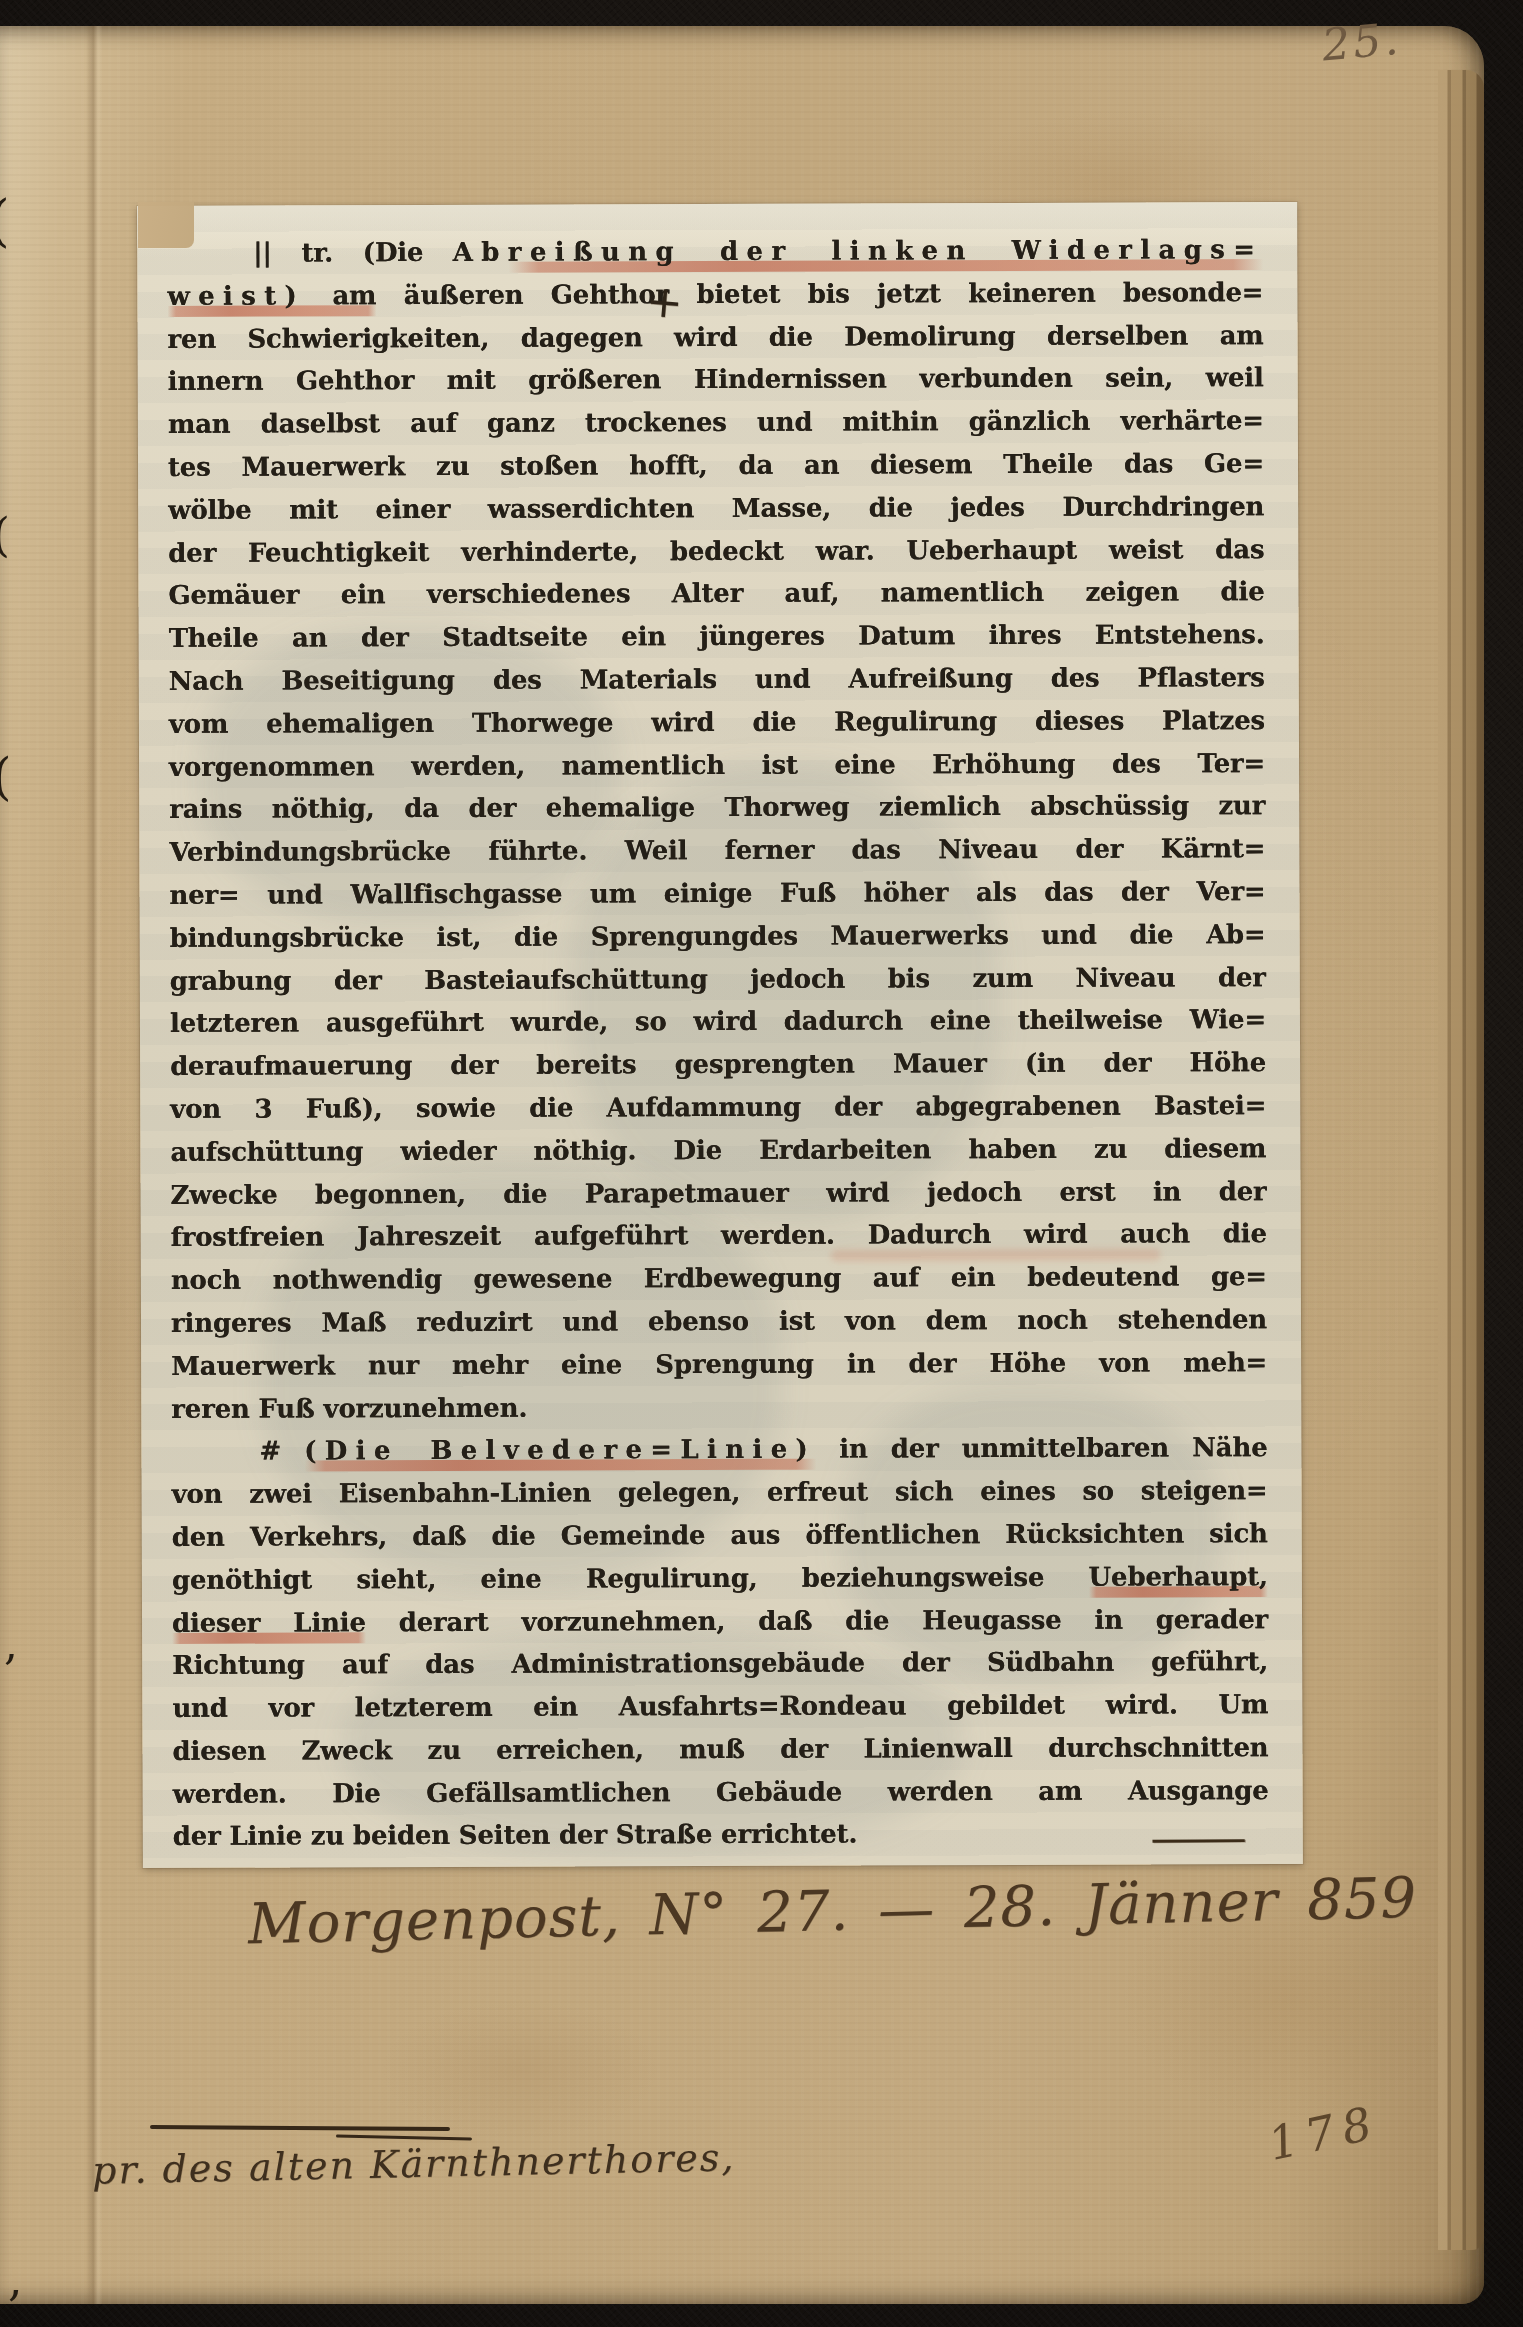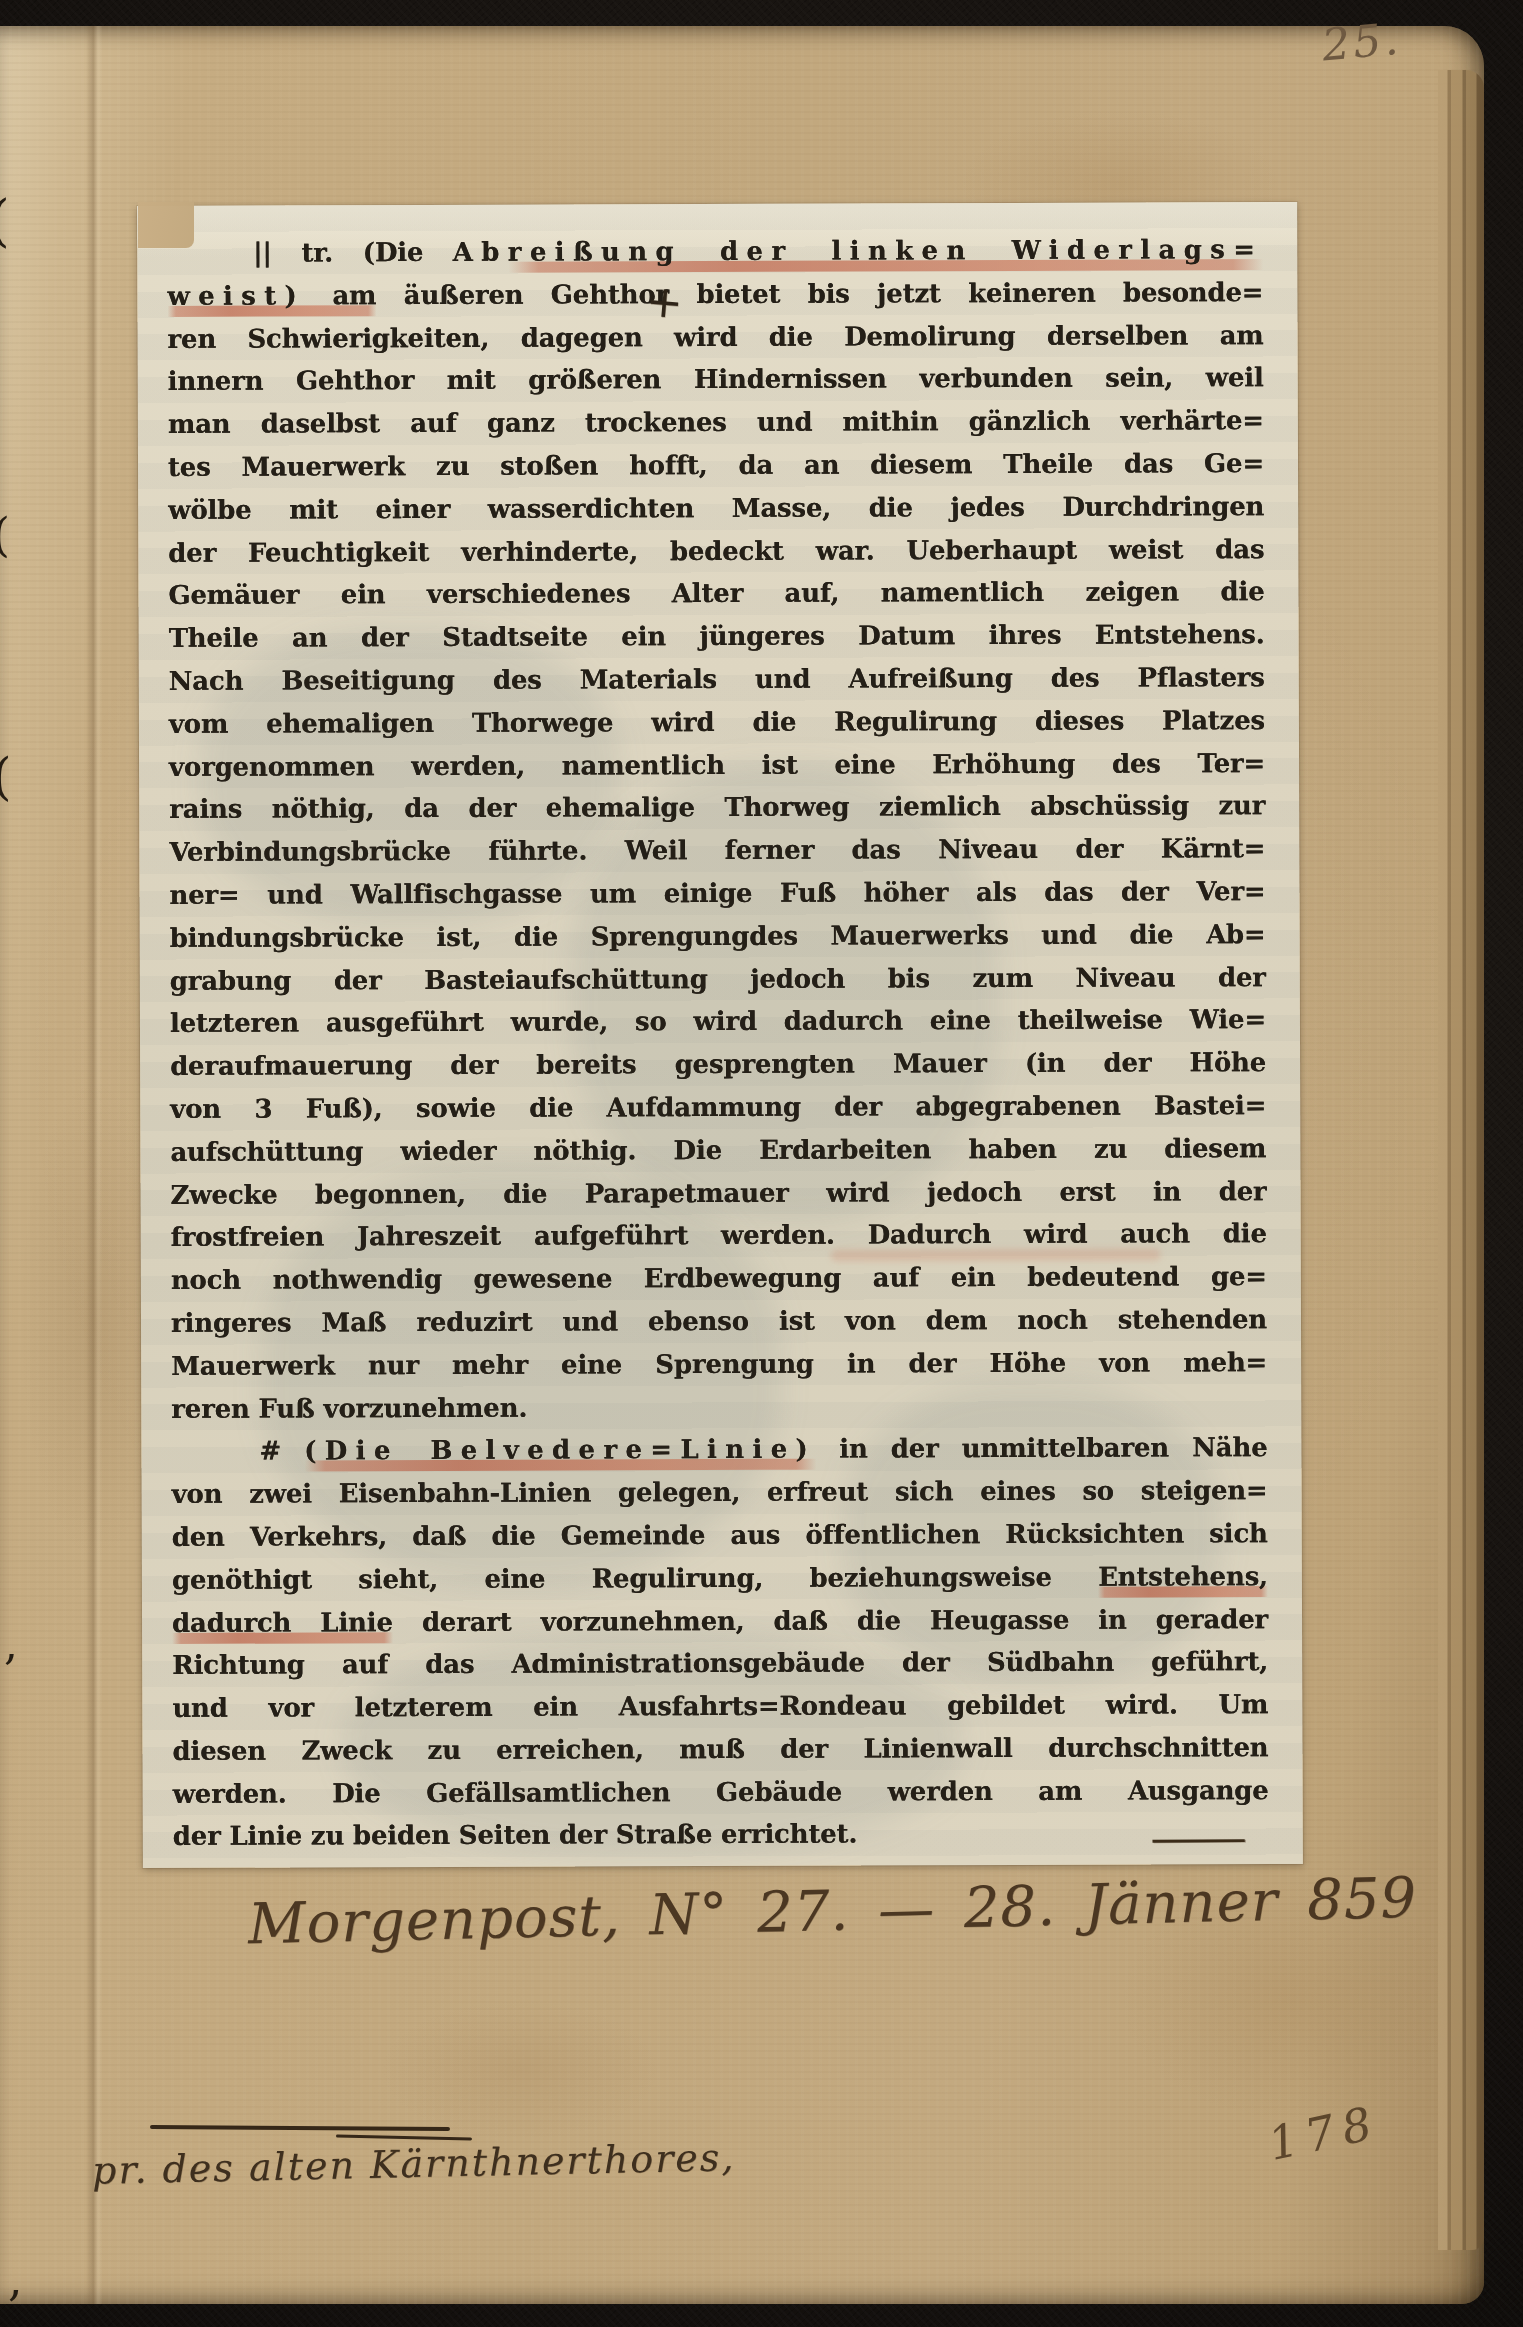--- a/index.html
+++ b/index.html
@@ -132,22 +132,22 @@
         <div class="pline">aufschüttung wieder nöthig. Die Erdarbeiten haben zu diesem</div>
         <div class="pline">Zwecke begonnen, die Parapetmauer wird jedoch erst in der</div>
         <div class="pline">frostfreien Jahreszeit aufgeführt werden. Dadurch wird auch die</div>
         <div class="pline">noch nothwendig gewesene Erdbewegung auf ein bedeutend ge=</div>
         <div class="pline">ringeres Maß reduzirt und ebenso ist von dem noch stehenden</div>
         <div class="pline">Mauerwerk nur mehr eine Sprengung in der Höhe von meh=</div>
         <div class="pline left">reren Fuß vorzunehmen.</div>
         <div class="pline ind2"># <span class="ls"><span class="ru">(Die Belvedere=Linie)</span></span> in der unmittelbaren Nähe</div>
         <div class="pline">von zwei Eisenbahn-Linien gelegen, erfreut sich eines so steigen=</div>
         <div class="pline">den Verkehrs, daß die Gemeinde aus öffentlichen Rücksichten sich</div>
-        <div class="pline">genöthigt sieht, eine Regulirung, beziehungsweise <span class="ru">Entstehens,</span></div>
-        <div class="pline"><span class="ru">dadurch Linie</span> derart vorzunehmen, daß die Heugasse in gerader</div>
+        <div class="pline">genöthigt sieht, eine Regulirung, beziehungsweise <span class="ru">Ueberhaupt,</span></div>
+        <div class="pline"><span class="ru">dieser Linie</span> derart vorzunehmen, daß die Heugasse in gerader</div>
         <div class="pline">Richtung auf das Administrationsgebäude der Südbahn geführt,</div>
         <div class="pline">und vor letzterem ein Ausfahrts=Rondeau gebildet wird. Um</div>
         <div class="pline">diesen Zweck zu erreichen, muß der Linienwall durchschnitten</div>
         <div class="pline">werden. Die Gefällsamtlichen Gebäude werden am Ausgange</div>
         <div class="pline left">der Linie zu beiden Seiten der Straße errichtet.</div>
       </div>
   </div>
   <div class="notch"></div>
 
   <div class="hw plus">+</div>

